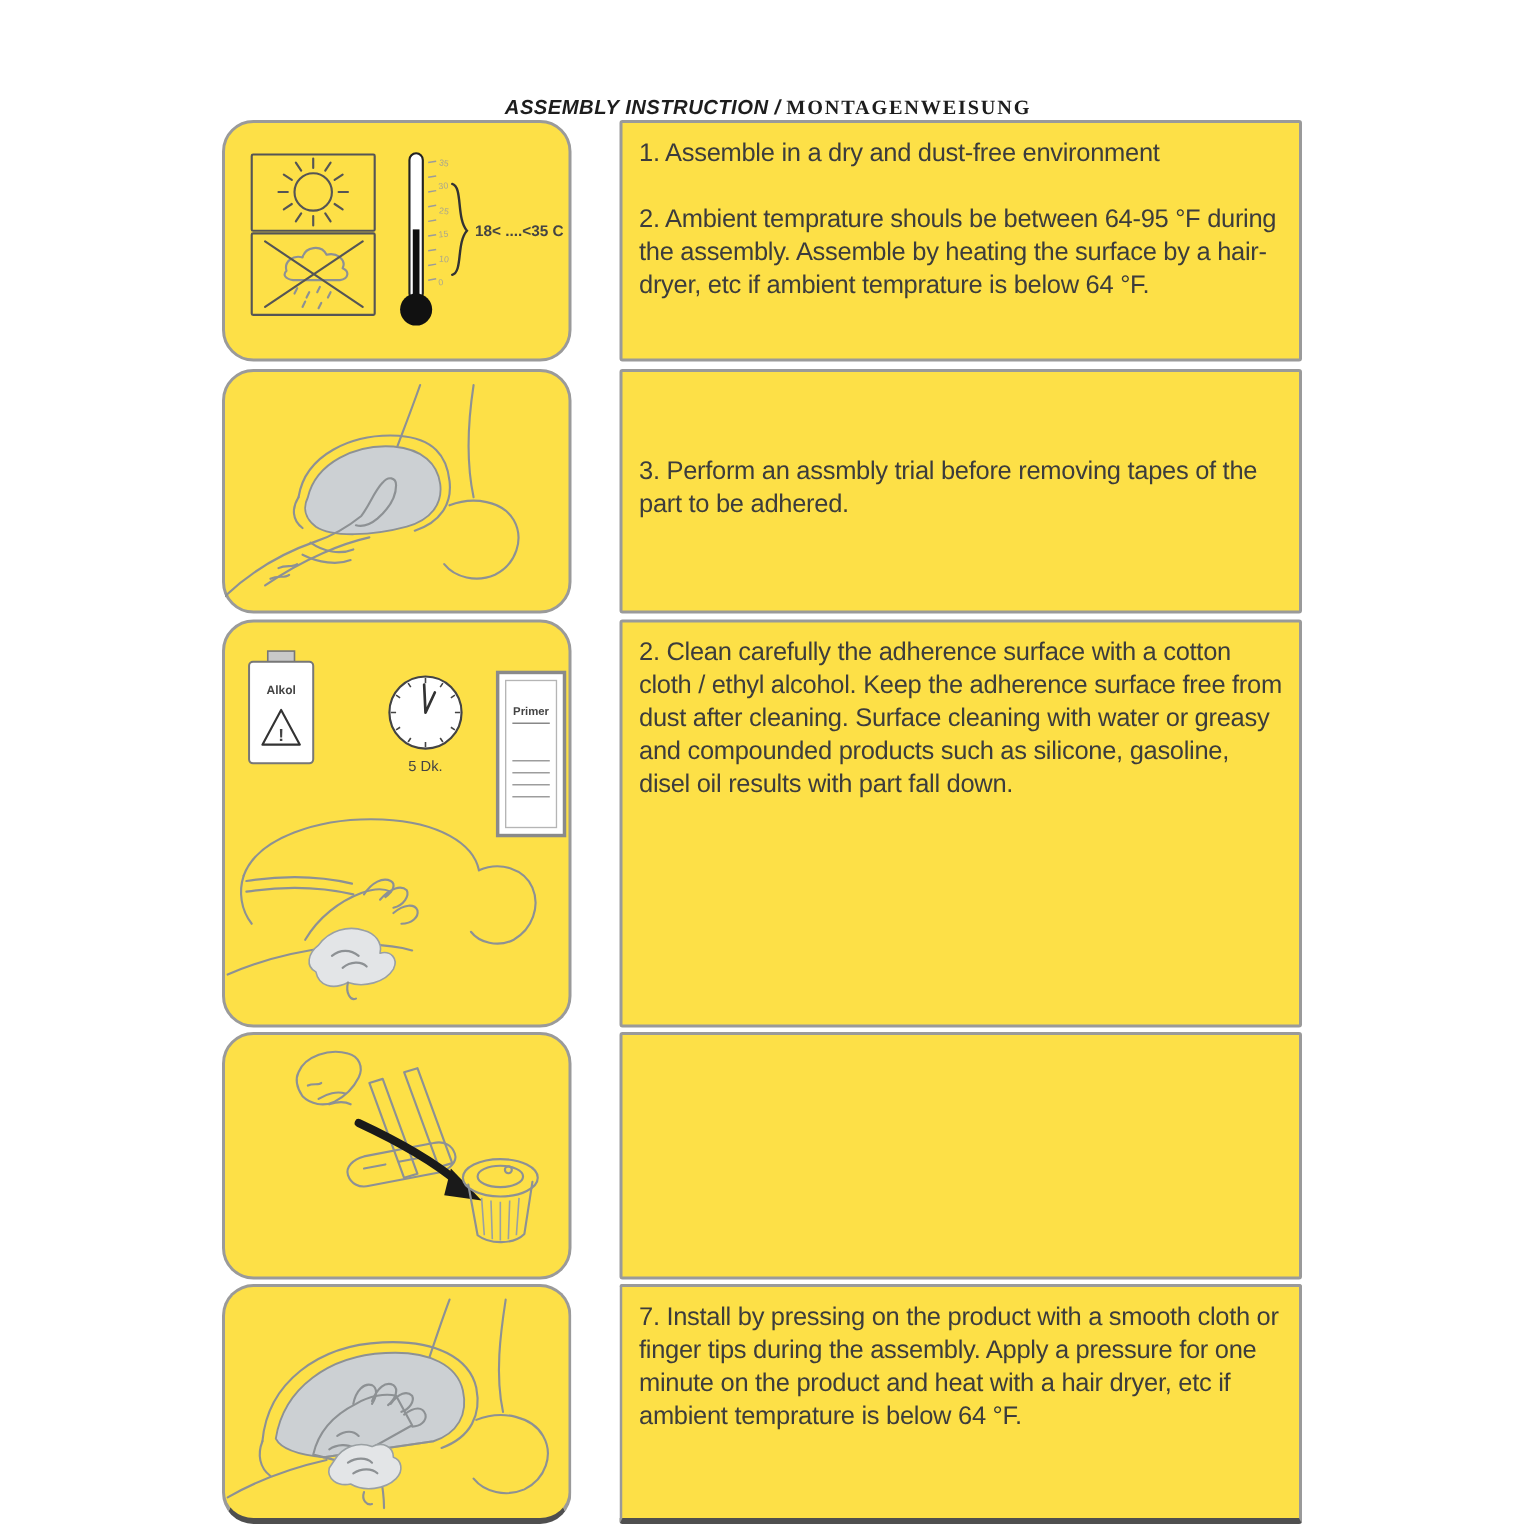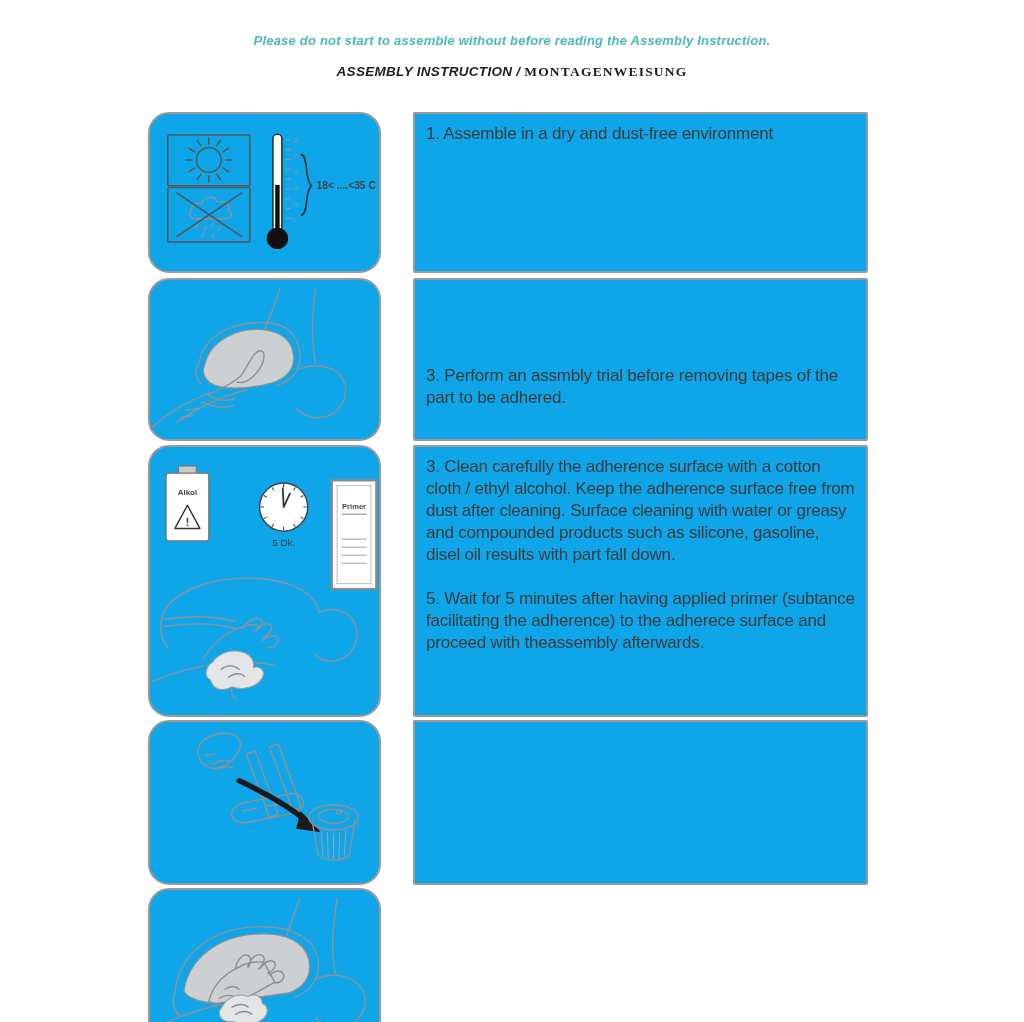--- a/index.html
+++ b/index.html
@@ -10,51 +10,50 @@
   .notice {
     position:absolute; top:33px; left:0; width:100%; text-align:center;
     color:#4db9b4; font-style:italic; font-weight:bold; font-size:13px; letter-spacing:.2px;
   }
   .doc-title {
     position:absolute; top:64px; left:0; width:100%; text-align:center; color:#1d1d1d; font-size:13.5px;
   }
   .doc-title .t1 { font-style:italic; font-weight:bold; font-family:"Liberation Sans",sans-serif; letter-spacing:.3px; }
   .doc-title .t2 { font-weight:bold; font-family:"Liberation Serif",serif; letter-spacing:1.2px; }
   .panel {
-    position:absolute; background:#0ea5e9; border:2px solid #9a9a9a; box-sizing:border-box; border-radius:2px;margin-top:32px;
+    position:absolute; background:#fde047; border:2px solid #9a9a9a; box-sizing:border-box; border-radius:2px;
   }
   .img-panel svg { display:block; width:100%; height:100%; }
   .txt-panel {
     color:#3c3c3c; font-size:17px; line-height:22px; letter-spacing:-0.2px;
     padding:9px 10px 0 11px;
   }
   .txt-panel p { margin:0 0 22px 0; }
   
   .r1 { top:80px;  height:161px; }
   .r2 { top:246px; height:163px; }
   .r3 { top:413px; height:272px; }
   .r4 { top:688px; height:165px; }
   .r5 { top:856px; height:160px; }
   .left  { left:148px; width:233px;border-radius:21px; }
   .right { left:413px; width:455px; }
-  .r2.txt-panel { padding-top:85px; }
+  .r2.txt-panel { padding-top:55px; }
   .r5.panel { border-bottom:4px solid #4f4f4f; }
   
   .ln { fill:none; stroke:#8d9194; stroke-width:1.6; stroke-linecap:round; stroke-linejoin:round; }
   .dk { fill:none; stroke:#555;    stroke-width:1.6; stroke-linecap:round; stroke-linejoin:round; }
   .shade { fill:#ccd0d3; stroke:#8d9194; stroke-width:1.4; stroke-linejoin:round; }
   .cloth { fill:#e3e5e7; stroke:#9aa0a3; stroke-width:1.2; stroke-linejoin:round; }
   .svgtxt { font-family:"Liberation Sans",sans-serif; fill:#444; }
 </style>
 </head>
 <body>
 
 <div class="page">
 
-  <div class="notice">Please do not start to assemble without before reading the Assembly Instruction.</div>
   <div class="doc-title">
     <span class="t1">ASSEMBLY INSTRUCTION /</span>
     <span class="t2">MONTAGENWEISUNG</span>
   </div>
 
   <div class="panel img-panel r1 left">
     <svg viewBox="0 0 257 157">
       <g>
         <rect x="20" y="14" width="92" height="57" class="dk" rx="1"></rect>
         <circle cx="66" cy="42" r="14" class="dk"></circle>
@@ -79,20 +78,21 @@
           <text x="160" y="94" transform="rotate(6 160 94)">10</text>
           <text x="160" y="112" transform="rotate(-7 160 112)">0</text>
         </g>
       </g>
       <path d="M170,36 C178,38 173,62 181,71 C173,80 178,102 170,104" fill="none" stroke="#333" stroke-width="1.8" stroke-linecap="round"></path>
       <text x="187" y="75" class="svgtxt" font-size="11.5" font-weight="bold" fill="#333">18&lt; ....&lt;35 C</text>
     </svg>
   </div>
   <div class="panel txt-panel r1 right">
     <p>1. Assemble in a dry and dust-free environment</p>
+    <p>2. Ambient temprature shouls be between 64-95 °F during the assembly. Assemble by heating the surface by a hair-dryer, etc if ambient temprature is below 64 °F.</p>
   </div>
 
   <div class="panel img-panel r2 left">
     <svg viewBox="0 0 257 163">
       <path class="ln" d="M146,2 C139,22 131,42 126,56"></path>
       <path class="ln" d="M186,2 C182,28 180,58 186,86"></path>
       <path class="shade" d="M62,86 C68,60 98,46 126,48 C148,50 159,61 161,76 C163,91 154,103 136,108 C110,115 80,116 68,108 C60,102 58,94 62,86 Z"></path>
       <path class="ln" d="M55,86 C60,54 95,38 130,40 C156,42 166,55 168,74 C170,91 161,105 142,111"></path>
       <path class="ln" d="M55,86 C50,94 50,103 58,109"></path>
       <path class="ln" d="M168,92 C186,85 208,89 216,103 C224,117 218,136 202,144 C188,150 172,146 164,136"></path>
@@ -140,22 +140,21 @@
         <path class="ln" d="M2,118 C50,97 110,91 140,100"></path>
         <path class="ln" d="M190,40 C206,33 224,39 230,53 C236,67 230,84 216,92 C204,98 190,94 184,86"></path>
         <path class="ln" fill="#fff" d="M60,92 C70,75 86,63 102,57 C110,54 118,53 124,56"></path>
         <path class="ln" d="M104,58 C110,49 118,45 124,48 C128,50 126,56 120,60 M116,62 C124,53 132,51 136,55 C138,59 134,66 126,68 M126,72 C134,65 142,65 144,70 C145,75 140,80 132,80"></path>
         <path class="cloth" d="M70,96 C78,85 92,81 104,85 C112,87 118,94 116,102 C124,100 130,106 126,114 C120,124 104,128 92,124 C80,130 70,126 68,116 C60,112 62,102 70,96 Z"></path>
         <path class="ln" stroke-width="1.1" d="M80,104 C86,99 94,99 100,104 M88,113 C94,108 102,108 106,112 M92,124 C90,132 94,138 98,136"></path>
       </g>
     </svg>
   </div>
   <div class="panel txt-panel r3 right">
-    <p>3. Clean carefully the adherence surface with a cotton cloth / ethyl alcohol. Keep the adherence surface free from dust after cleaning. Surface cleaning with water or greasy and compounded products such as silicone, gasoline, disel oil results with part fall down.</p>
-    <p>5. Wait for 5 minutes after having applied primer (subtance facilitating the adherence) to the adherece surface and proceed with theassembly afterwards.</p>
+    <p>2. Clean carefully the adherence surface with a cotton cloth / ethyl alcohol. Keep the adherence surface free from dust after cleaning. Surface cleaning with water or greasy and compounded products such as silicone, gasoline, disel oil results with part fall down.</p>
   </div>
 
   <div class="panel img-panel r4 left">
     <svg viewBox="0 0 257 165">
       <g>
         <path class="ln" fill="#fff" d="M55,20 C60,8 78,2 92,6 C100,8 104,16 100,24 C96,32 90,38 82,42 C74,46 64,44 58,38 C54,32 52,26 55,20 Z"></path>
         <path class="ln" stroke-width="1.2" d="M70,40 C76,36 84,34 90,36 M62,30 C66,28 70,30 72,28 M78,44 C84,42 90,42 94,44"></path>
       </g>
       <g>
         <path class="ln" fill="#fbfbfb" d="M108,28 L118,25 L144,96 L134,99 Z"></path>
@@ -194,14 +193,17 @@
       <path class="ln" stroke-width="1.2" d="M116,132 C118,142 119,150 119,158"></path>
       <g>
         <path class="ln" fill="#fff" d="M66,118 C70,100 82,88 98,80 C108,74 120,72 128,74 L140,96 L90,124 Z"></path>
         <path class="ln" fill="#fff" d="M96,80 C98,70 104,64 110,66 C114,68 114,74 110,80 M110,78 C114,68 120,63 126,66 C130,69 128,76 122,81 M124,80 C130,72 136,70 140,74 C142,78 138,84 132,86 M134,88 C142,82 148,82 150,88 C151,93 146,97 140,97"></path>
         <path class="ln" stroke-width="1.1" d="M84,104 C90,100 96,100 100,104 M78,114 C84,110 92,110 96,113"></path>
       </g>
       <path class="cloth" d="M82,122 C88,112 100,108 110,112 C118,108 126,112 126,120 C132,122 134,130 128,136 C120,144 104,146 94,140 C84,142 76,136 78,128 Z"></path>
       <path class="ln" stroke-width="1.1" d="M92,124 C98,120 106,120 110,124 M96,132 C102,128 110,128 114,132 M104,146 C102,152 106,156 110,155"></path>
     </svg>
   </div>
+  <div class="panel txt-panel r5 right">
+    <p>7. Install by pressing on the product with a smooth cloth or finger tips during the assembly. Apply a pressure for one minute on the product and heat with a hair dryer, etc if ambient temprature is below 64 °F.</p>
+  </div>
 
 </div>
 
 </body></html>

